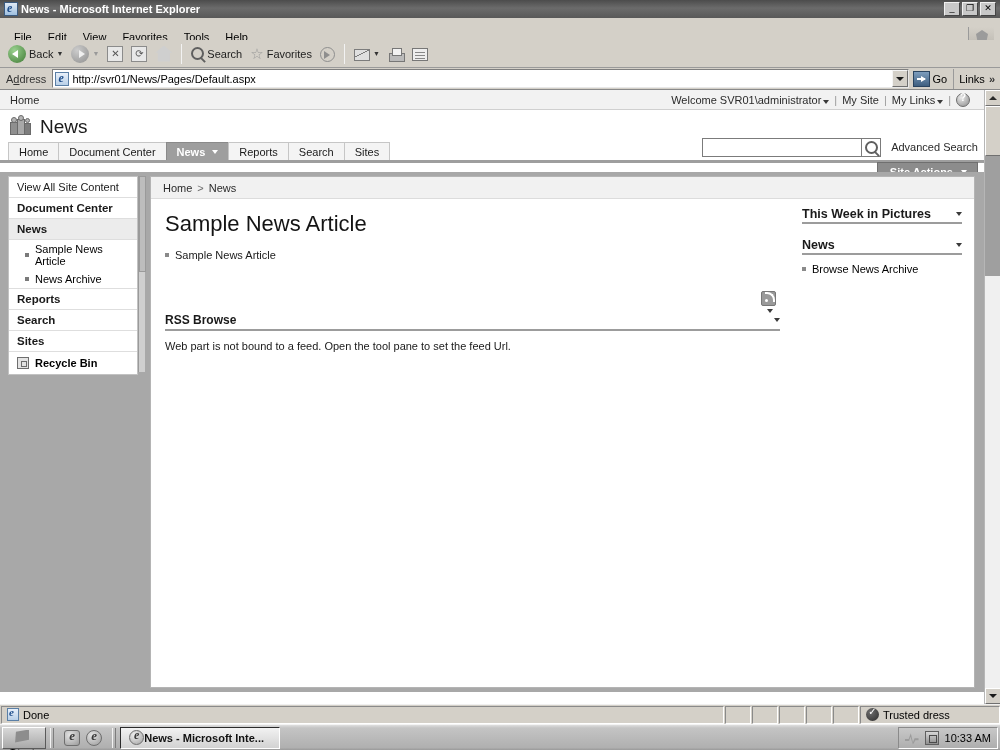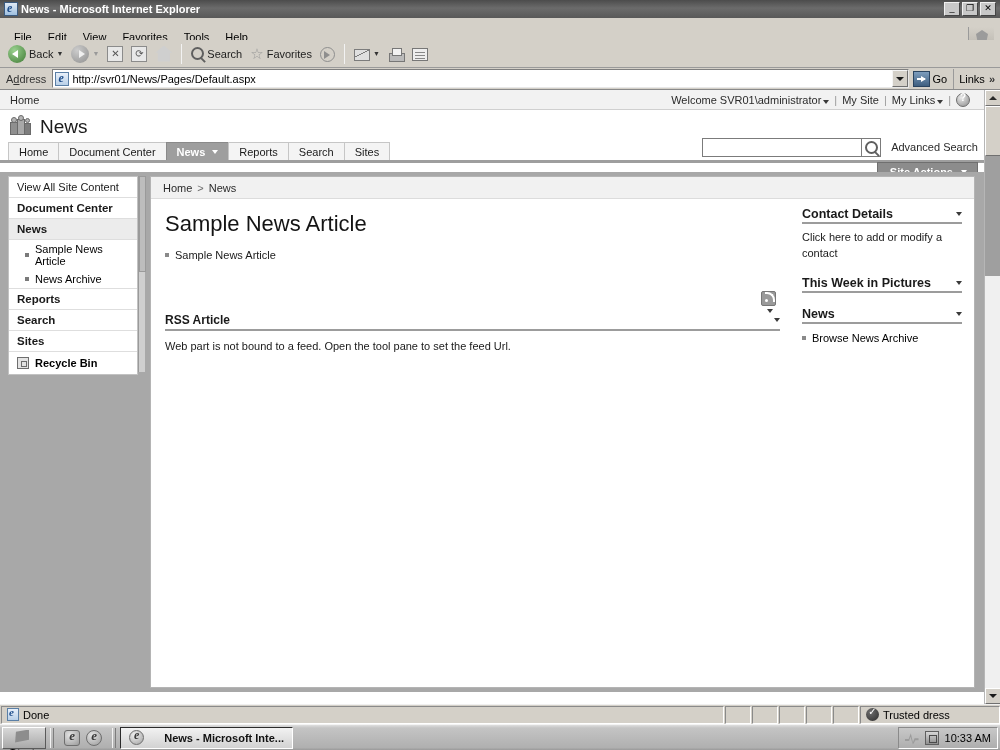--- a/index.html
+++ b/index.html
@@ -527,21 +527,21 @@
     background: radial-gradient(circle at 35% 30%, #e4e4e4, #9a9a9a);
     border: 1px solid #6e6e6e; position: relative;
   }
   .ql-ie::after, .ql-ie2::after {
     content: "e"; position: absolute; left: 0; right: 0; top: -3px;
     text-align: center; font-family: "Liberation Serif", serif;
     font-style: italic; font-size: 13px; color: #3a3a3a; font-weight: bold;
   }
   .ql-ie { border-radius: 3px; }
   .task-btn {
-    display: flex; align-items: center; gap: 20px;
+    display: flex; align-items: center; gap: 0;
     height: 22px; padding: 0 8px; min-width: 160px;
     background: linear-gradient(to bottom,#f2f2f2,#d2d2d2);
     border: 1px solid; border-color: #2b2b2b #ffffff #ffffff #2b2b2b;
     font-size: 11px; font-weight: bold; color: #111;
   }
   .task-ie {
     width: 15px; height: 15px; border-radius: 50%; flex: none;
     background: radial-gradient(circle at 35% 30%, #f0f0f0, #a2a2a2);
     border: 1px solid #6e6e6e; position: relative;
   }
@@ -774,35 +774,28 @@
 
             <div class="wp-rss-head">
               <span></span>
               <span class="rss-icon-wrap">
                 <span class="rss-ic"></span>
                 <span class="tiny-caret"></span>
               </span>
             </div>
 
             <div class="wp-title-row">
-              <span class="wp-title">RSS Article</span>
+              <span class="wp-title">RSS Browse</span>
               <span class="tiny-caret"></span>
             </div>
             <div class="wp-body">Web part is not bound to a feed. Open the tool pane to set the feed Url.</div>
           </div>
 
           <div class="main-right">
 
-            <div class="wp-right">
-              <div class="wp-title-row">
-                <span class="wp-title">Contact Details</span>
-                <span class="tiny-caret"></span>
-              </div>
-              <div class="wp-body">Click here to add or modify a contact</div>
-            </div>
 
             <div class="wp-right">
               <div class="wp-title-row">
                 <span class="wp-title">This Week in Pictures</span>
                 <span class="tiny-caret"></span>
               </div>
             </div>
 
             <div class="wp-right">
               <div class="wp-title-row">

